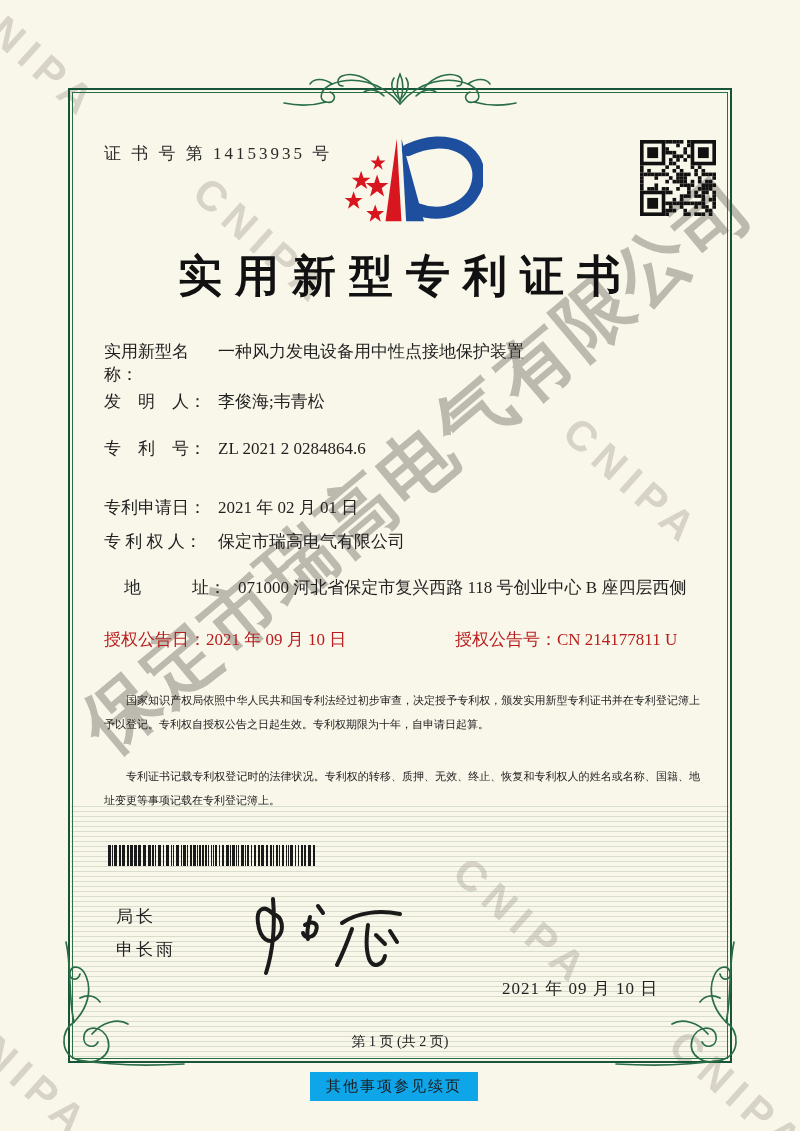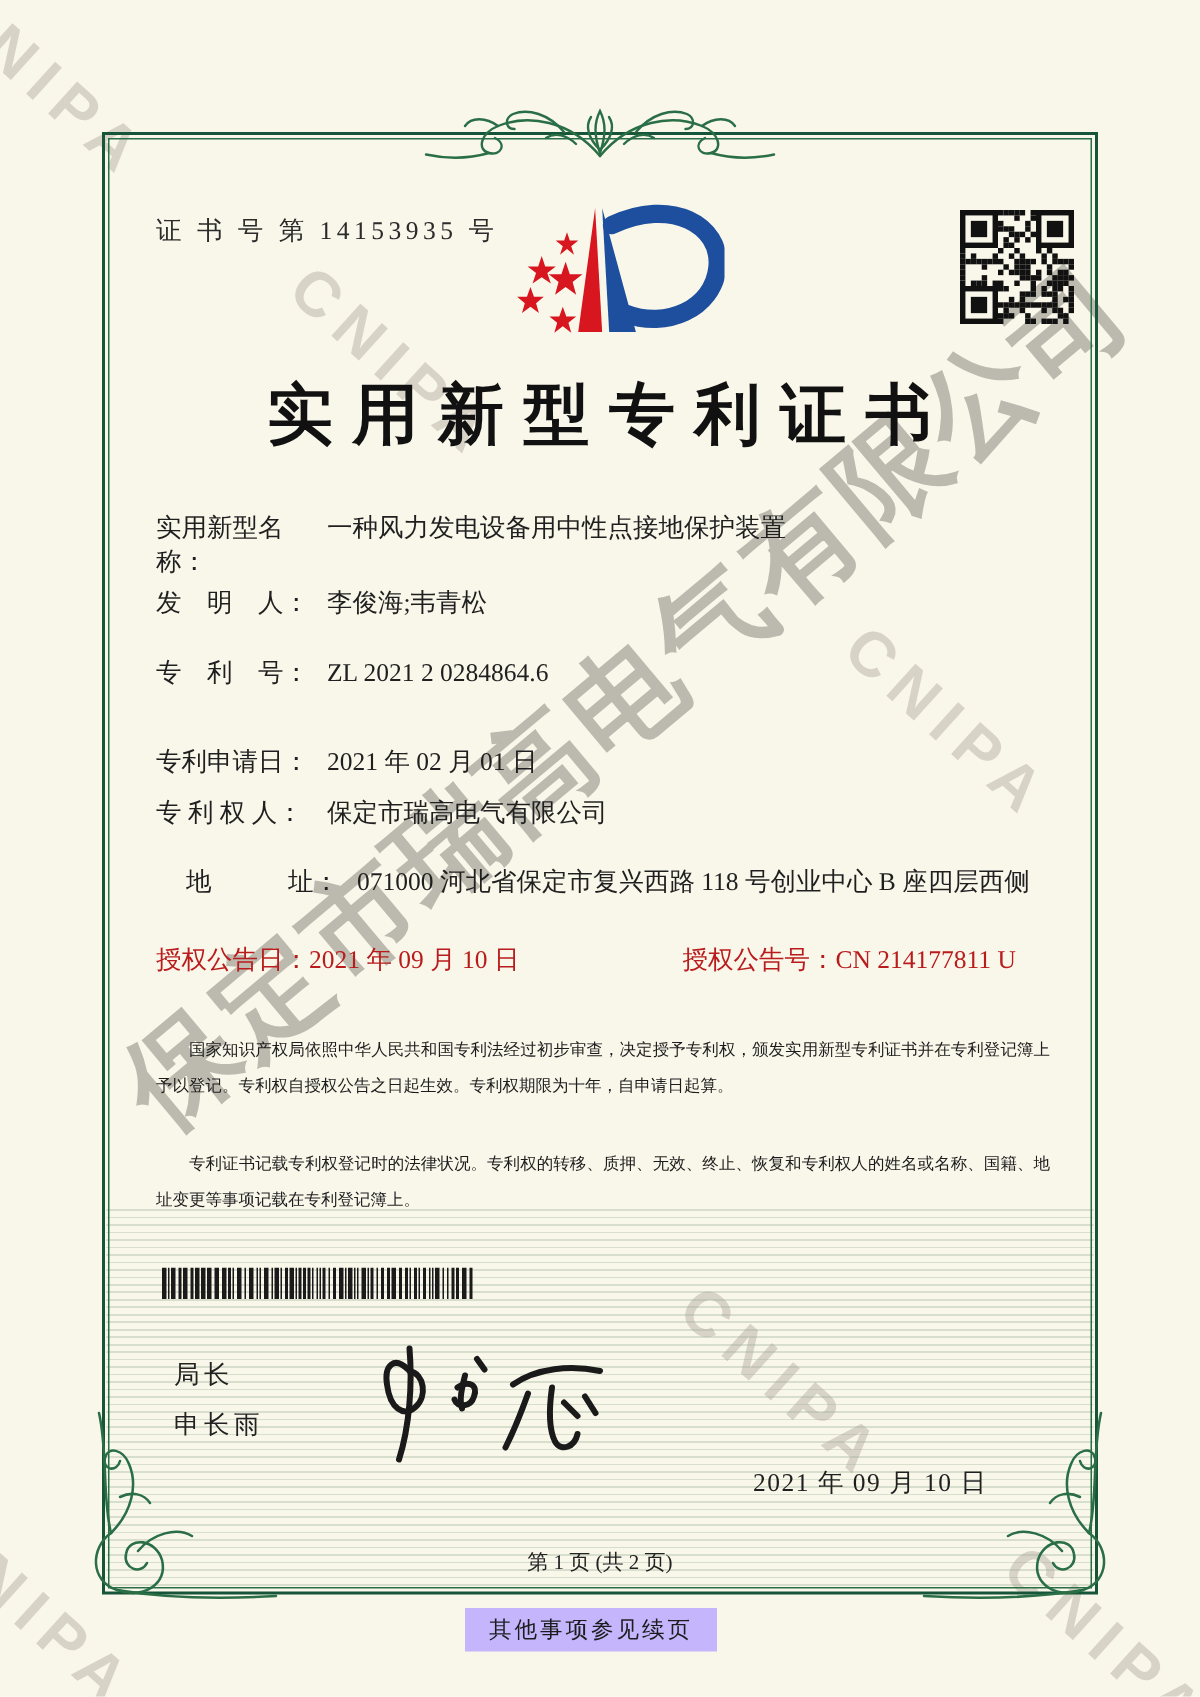--- a/index.html
+++ b/index.html
@@ -42,21 +42,21 @@
   .para { left:104px; width:596px; font-size:11px; line-height:24px; text-indent:2em;
     color:#1c1c1c; z-index:4; text-align:justify;margin-top:33px; }
 
   .barcode { left:108px; top:845px; z-index:4; }
 
   .director { left:116px; z-index:4; font-family:"Liberation Sans","DejaVu Sans",sans-serif;
     font-size:17px; letter-spacing:3px; color:#222; }
   .sig { left:242px; top:893px; z-index:4; }
   .issue-date { left:502px; top:977px; font-size:17px; letter-spacing:1px; color:#1f1f1f; z-index:4; }
   .page-no { left:68px; top:1033px; width:664px; text-align:center; font-size:14px; color:#222; z-index:4; }
-  .footer-note { left:310px; top:1072px; background:#c4b5fd; padding:5px 16px; font-size:15px;
+  .footer-note { left:310px; top:1072px; background:#0ea5e9; padding:5px 16px; font-size:15px;
     letter-spacing:2px; color:#1c1c1c; z-index:4; }
 </style>
 </head>
 <body>
 
 <div class="page">
 
   <div class="abs band"></div>
 
   <div class="abs wm-company">保定市瑞高电气有限公司</div>

